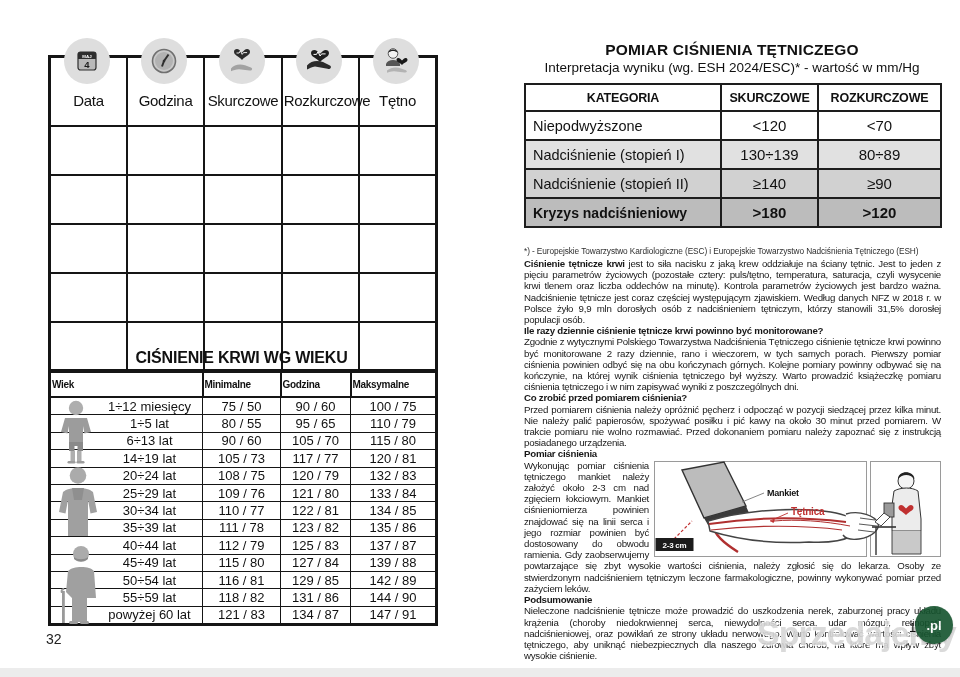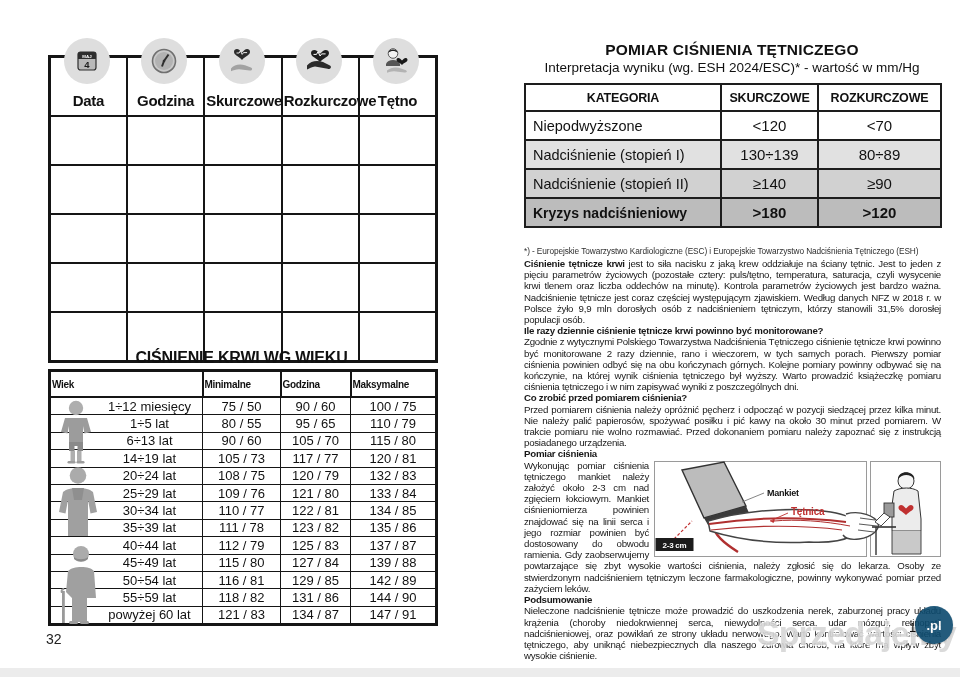--- a/index.html
+++ b/index.html
@@ -5,22 +5,22 @@
   html,body{margin:0;padding:0;background:#fff;}
   .canvas{position:relative;width:960px;height:677px;background:#fff;overflow:hidden;
           font-family:"Liberation Sans",sans-serif;color:#111;}
   .bottom-strip{position:absolute;left:0;bottom:0;width:100%;height:9px;background:#ececec;}
 
   
   .log-wrap{position:absolute;left:48px;top:55px;width:387px;}
   table{border-collapse:collapse;}
   .log-table{width:387px;border:3px solid #151515;table-layout:fixed;}
   .log-table th,.log-table td{border:2px solid #151515;}
-  .log-table th{height:50px;vertical-align:bottom;padding-bottom:6px;font-size:15px;
-                font-weight:bold;letter-spacing:-0.3px;text-align:center;}
+  .log-table th{height:50px;vertical-align:bottom;padding-bottom:16px;font-size:15px;
+                font-weight:normal;letter-spacing:-0.3px;text-align:center;}
   .log-table td{height:45px;}
   .log-icons{position:absolute;left:0;top:-17px;width:100%;height:48px;z-index:2;}
   .icon-circle{position:absolute;width:46px;height:46px;border-radius:50%;background:#dedede;
                display:flex;align-items:center;justify-content:center;}
 
   .age-title{position:absolute;left:48px;top:349px;width:387px;text-align:center;
              font-size:16px;font-weight:bold;letter-spacing:-0.2px;}
   .age-table{position:absolute;left:48px;top:369px;width:387px;border:3px solid #151515;table-layout:fixed;}
   .age-table th{border:2px solid #151515;height:22px;font-size:10px;font-weight:bold;
                 letter-spacing:-0.3px;text-align:left;}
@@ -51,21 +51,21 @@
   .article p{margin:0;}
   .article .h{font-weight:bold;text-align:left;}
   .diagram{float:right;width:287px;height:96px;margin:1px 0 2px 5px;}
   .pageno-right{position:absolute;left:909px;top:620px;font-size:13px;color:#111;z-index:4;}
 
   
   .watermark{position:absolute;left:757px;top:614px;z-index:3;opacity:0.9;}
   .wm-text{font-size:34px;font-weight:bold;letter-spacing:-1px;color:#d7d7d7;
            text-shadow:0 1px 1px #ffffff,0 -1px 1px #ffffff;}
   .wm-badge{position:absolute;left:158px;top:-8px;width:38px;height:38px;border-radius:50%;
-            background:#0c4a6e;color:#fff;font-size:13px;font-weight:bold;
+            background:#14532d;color:#fff;font-size:13px;font-weight:bold;
             display:flex;align-items:center;justify-content:center;box-shadow:0 1px 2px rgba(0,0,0,.2);}
 </style>
 </head>
 <body>
 
 <div class="canvas">
 
   <div>
 
     <div class="log-wrap">

